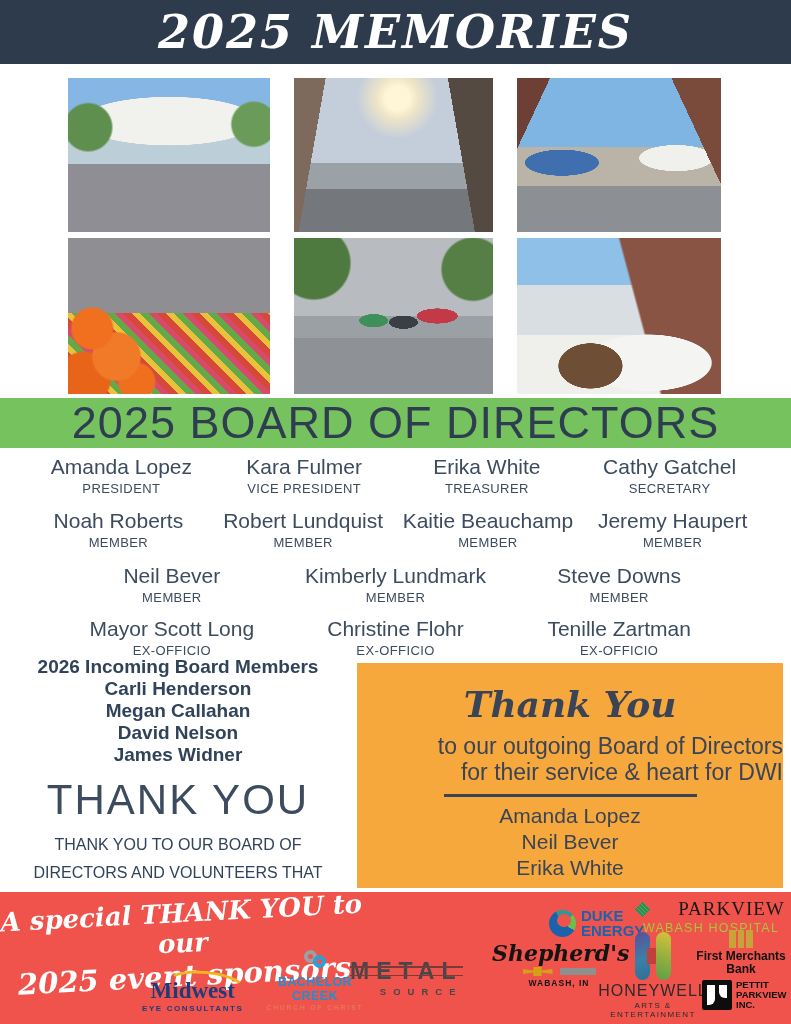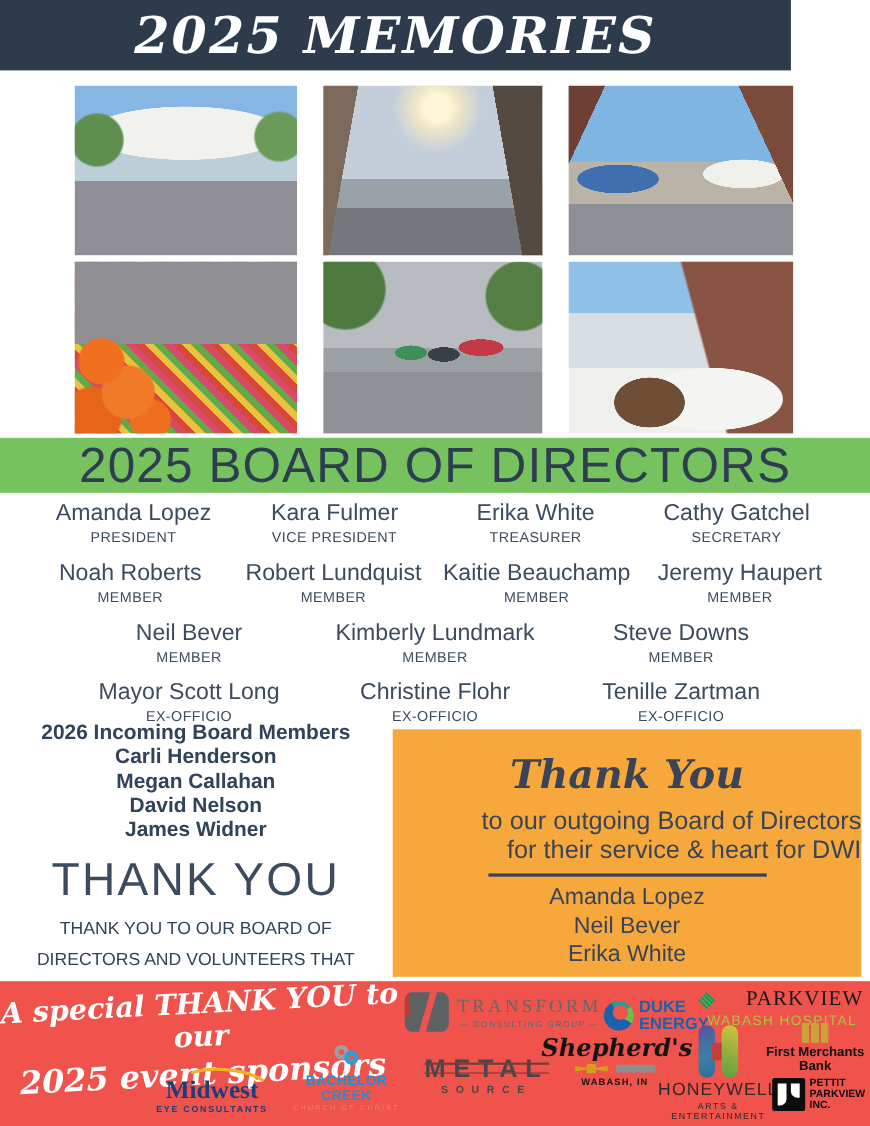--- a/index.html
+++ b/index.html
@@ -1,21 +1,21 @@
 <!DOCTYPE html>
 <html><head>
 <meta charset="utf-8">
 <style>
   * { margin:0; padding:0; box-sizing:border-box; }
   html,body { background:#ffffff; }
   body { font-family:"Liberation Sans", sans-serif; }
   .page { position:relative; width:791px; height:1024px; margin:0 auto; background:#ffffff; overflow:hidden; }
 
   
-  .header { position:absolute; top:0; left:0; width:719px; height:64px; background:#2e3b4c;
+  .header { position:absolute; top:0; left:0; width:791px; height:64px; background:#2e3b4c;
             display:flex; align-items:center; justify-content:center; }
   .header-title { font-family:"DejaVu Serif", serif; font-style:italic; font-weight:bold;
                   font-size:46px; color:#ffffff; letter-spacing:2px; }
 
   
   .photo-grid { position:absolute; top:78px; left:68px; width:655px;
                 display:grid; grid-template-columns:202px 199px 204px; grid-template-rows:154px 156px;
                 column-gap:24px; row-gap:6px; }
   .photo { width:100%; height:100%; }
   .p1 { background:
@@ -110,21 +110,21 @@
   .duke-icon::after { content:""; position:absolute; left:30%; top:16%; width:50%; height:50%; border-radius:50%; background:#f0534c; }
   .duke-text { margin-left:5px; font-size:15px; font-weight:800; color:#1a63ac; line-height:15px; }
 
   .s-parkview { left:632px; top:6px; width:158px; }
   .pv-row { display:flex; align-items:center; justify-content:center;gap:24px; }
   .pv-icon { width:11px; height:11px; transform:rotate(45deg); margin-right:6px; flex:none;
              background:repeating-linear-gradient(0deg, #2f8f4e 0 2px, #56a868 2px 3px); }
   .pv-name { font-family:"Liberation Serif", serif; font-size:19px; color:#191919; letter-spacing:1px; }
   .pv-sub { font-size:12.5px; color:#a8c53c; letter-spacing:1.2px; text-align:center; margin-top:1px; }
 
-  .s-metal { left:386px; top:66px; text-align:center; }
+  .s-metal { left:350px; top:66px; text-align:right; }
   .metal-top { font-size:23px; font-weight:700; color:#46474b; letter-spacing:7px; position:relative; display:inline-block; }
   .metal-top::before { content:""; position:absolute; left:0; right:0; top:30%; height:1.5px; background:#7a3b38; }
   .metal-top::after { content:""; position:absolute; left:0; right:0; top:62%; height:1.5px; background:#7a3b38; }
   .metal-sub { font-size:9.5px; font-weight:700; color:#46474b; letter-spacing:7px; margin-top:1px; }
 
   .s-shepherds { left:492px; top:48px; width:134px; text-align:center; }
   .shep-name { font-family:"DejaVu Serif", serif; font-style:italic; font-weight:bold; font-size:22px; color:#141414; }
   .shep-row { display:flex; align-items:center; justify-content:center; margin-top:1px; }
   .bowtie { width:30px; height:9px; background:#d4a017; flex:none;
             clip-path:polygon(0 22%, 36% 40%, 36% 0, 64% 0, 64% 40%, 100% 22%, 100% 78%, 64% 60%, 64% 100%, 36% 100%, 36% 60%, 0 78%); }
@@ -289,30 +289,20 @@
     <div class="ob-name">Erika White</div>
   </div>
 
   <div class="footer">
 
     <div class="sp s-heading">
       <span class="l1">A special THANK YOU to our</span>
       <span class="l2">2025 event sponsors</span>
     </div>
 
-    <div class="sp s-transform">
-      <span class="tf-icon">
-        <span class="tf-red"></span>
-        <span class="tf-slash"></span>
-      </span>
-      <span class="tf-text">
-        <span class="tf-name">TRANSFORM</span>
-        <span class="tf-sub">—  CONSULTING GROUP  —</span>
-      </span>
-    </div>
 
     <div class="sp s-duke">
       <span class="duke-icon"></span>
       <span class="duke-text">
         <span>DUKE</span><br>
         <span>ENERGY.</span>
       </span>
     </div>
 
     <div class="sp s-parkview">

